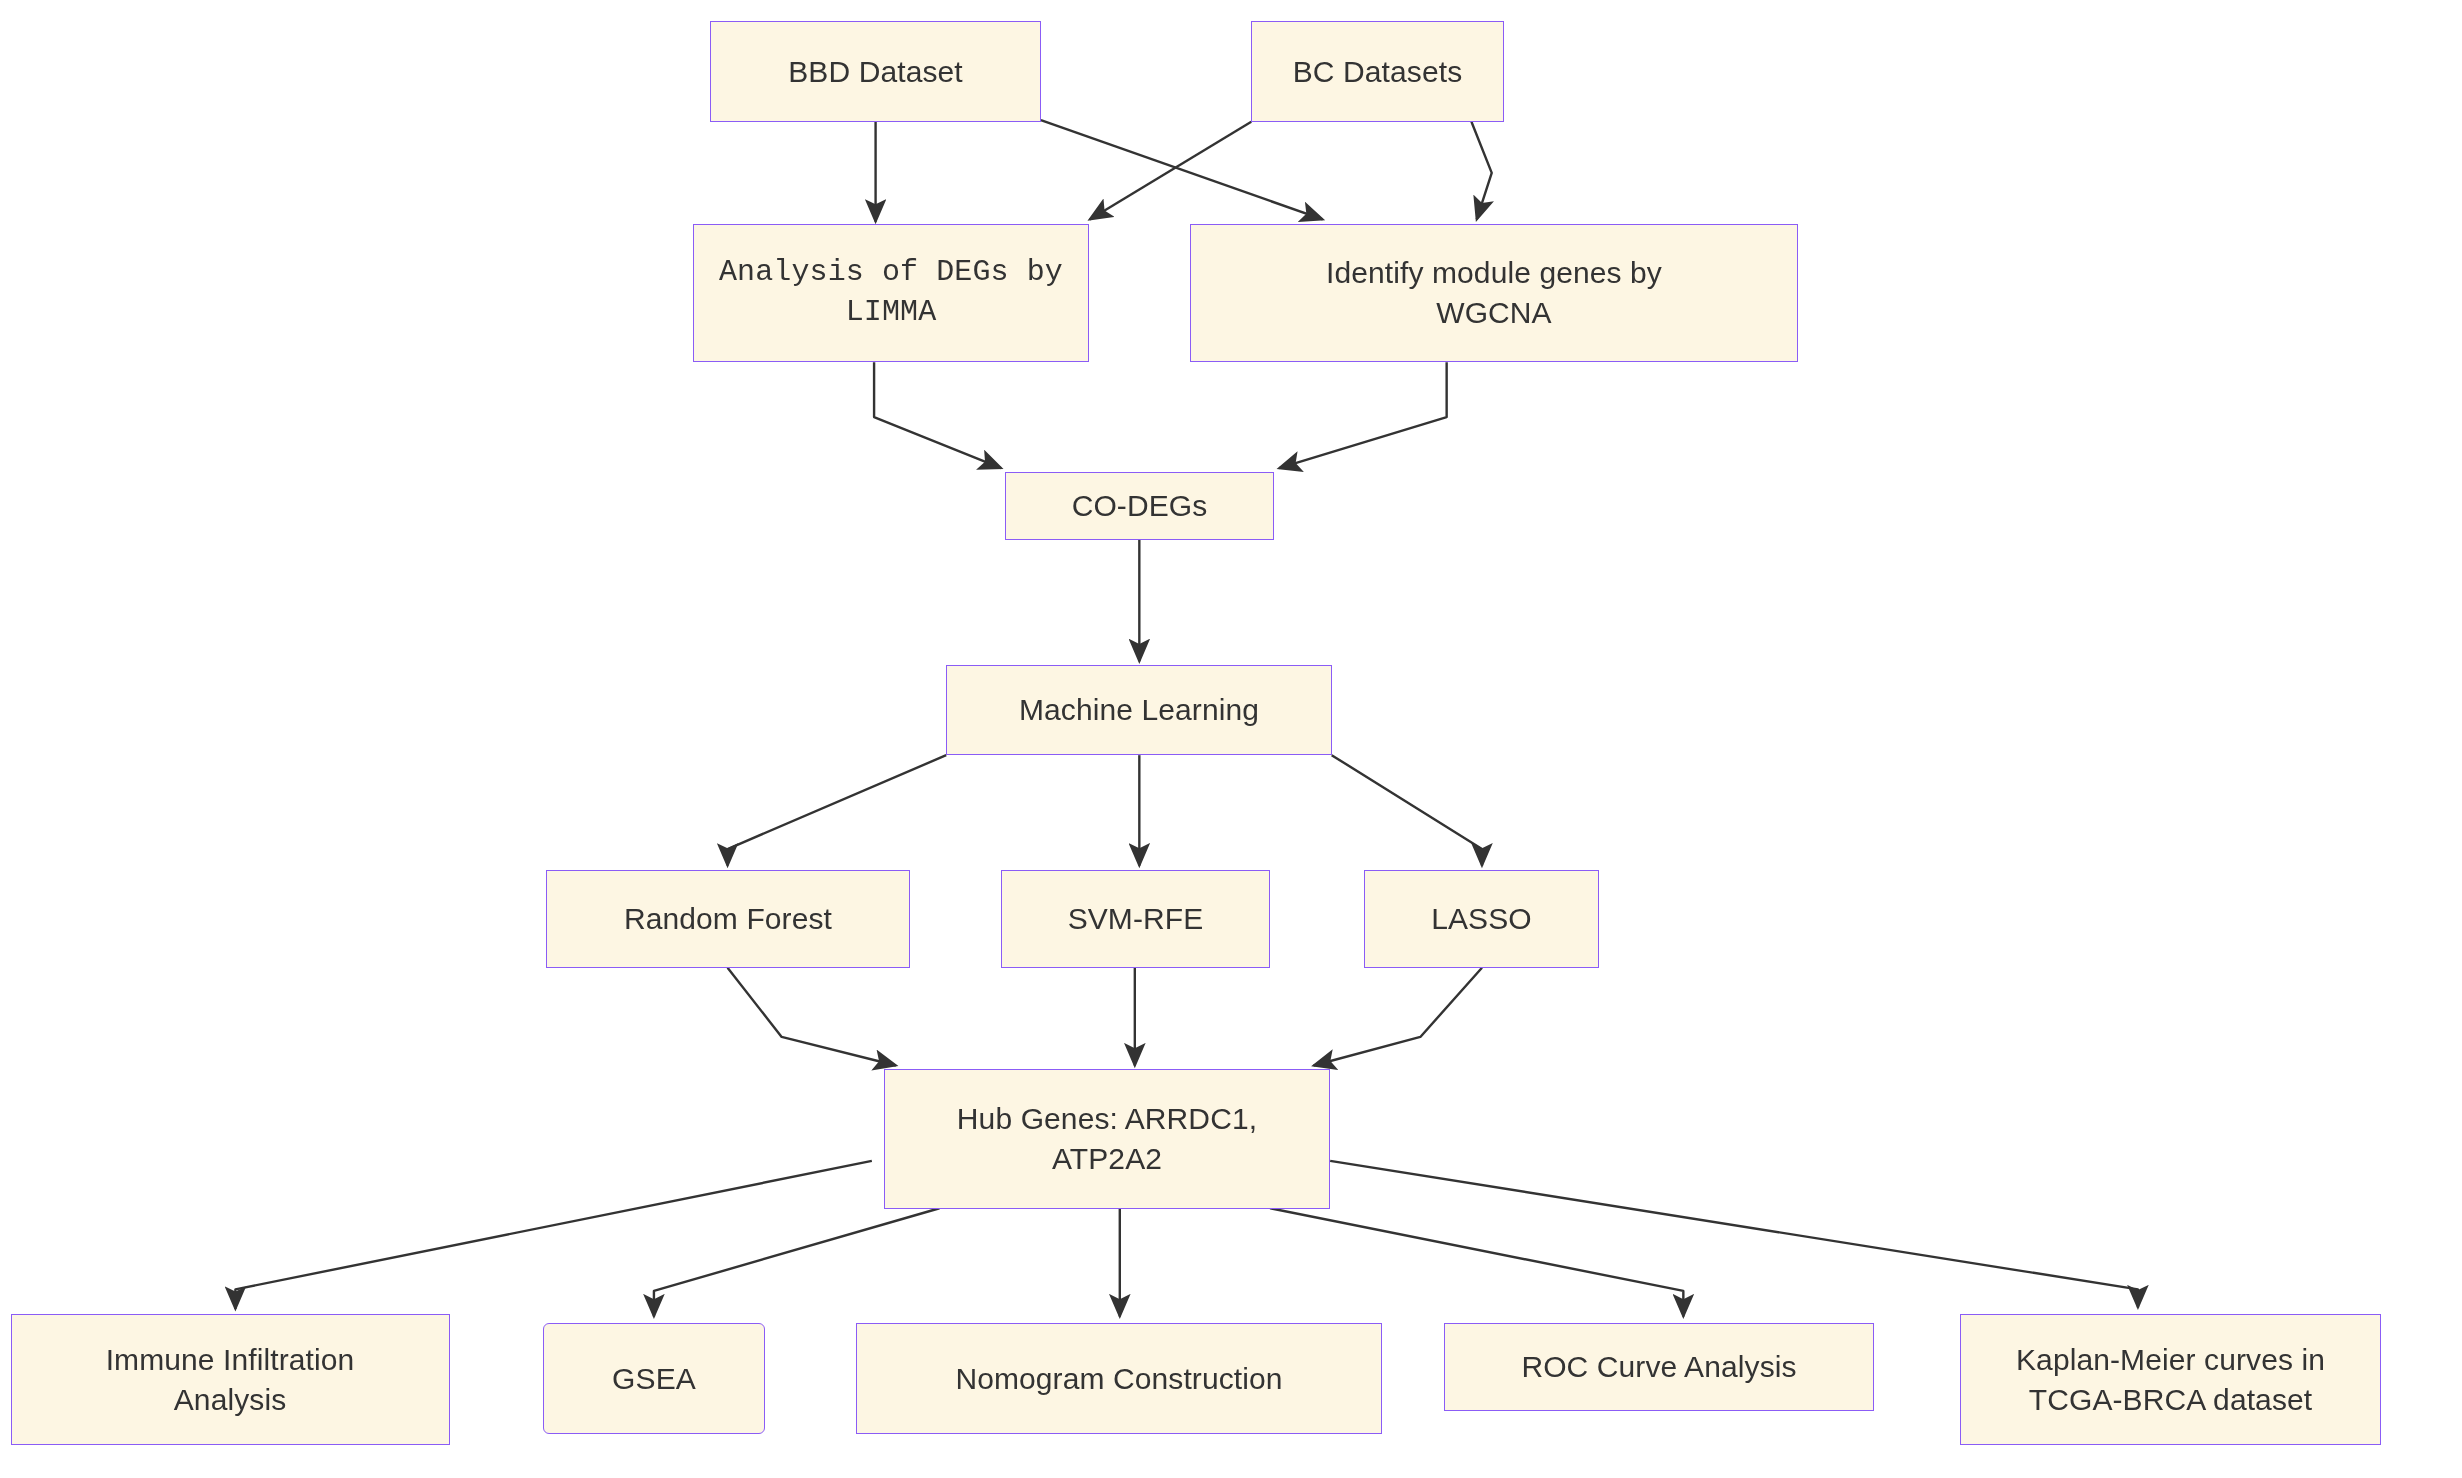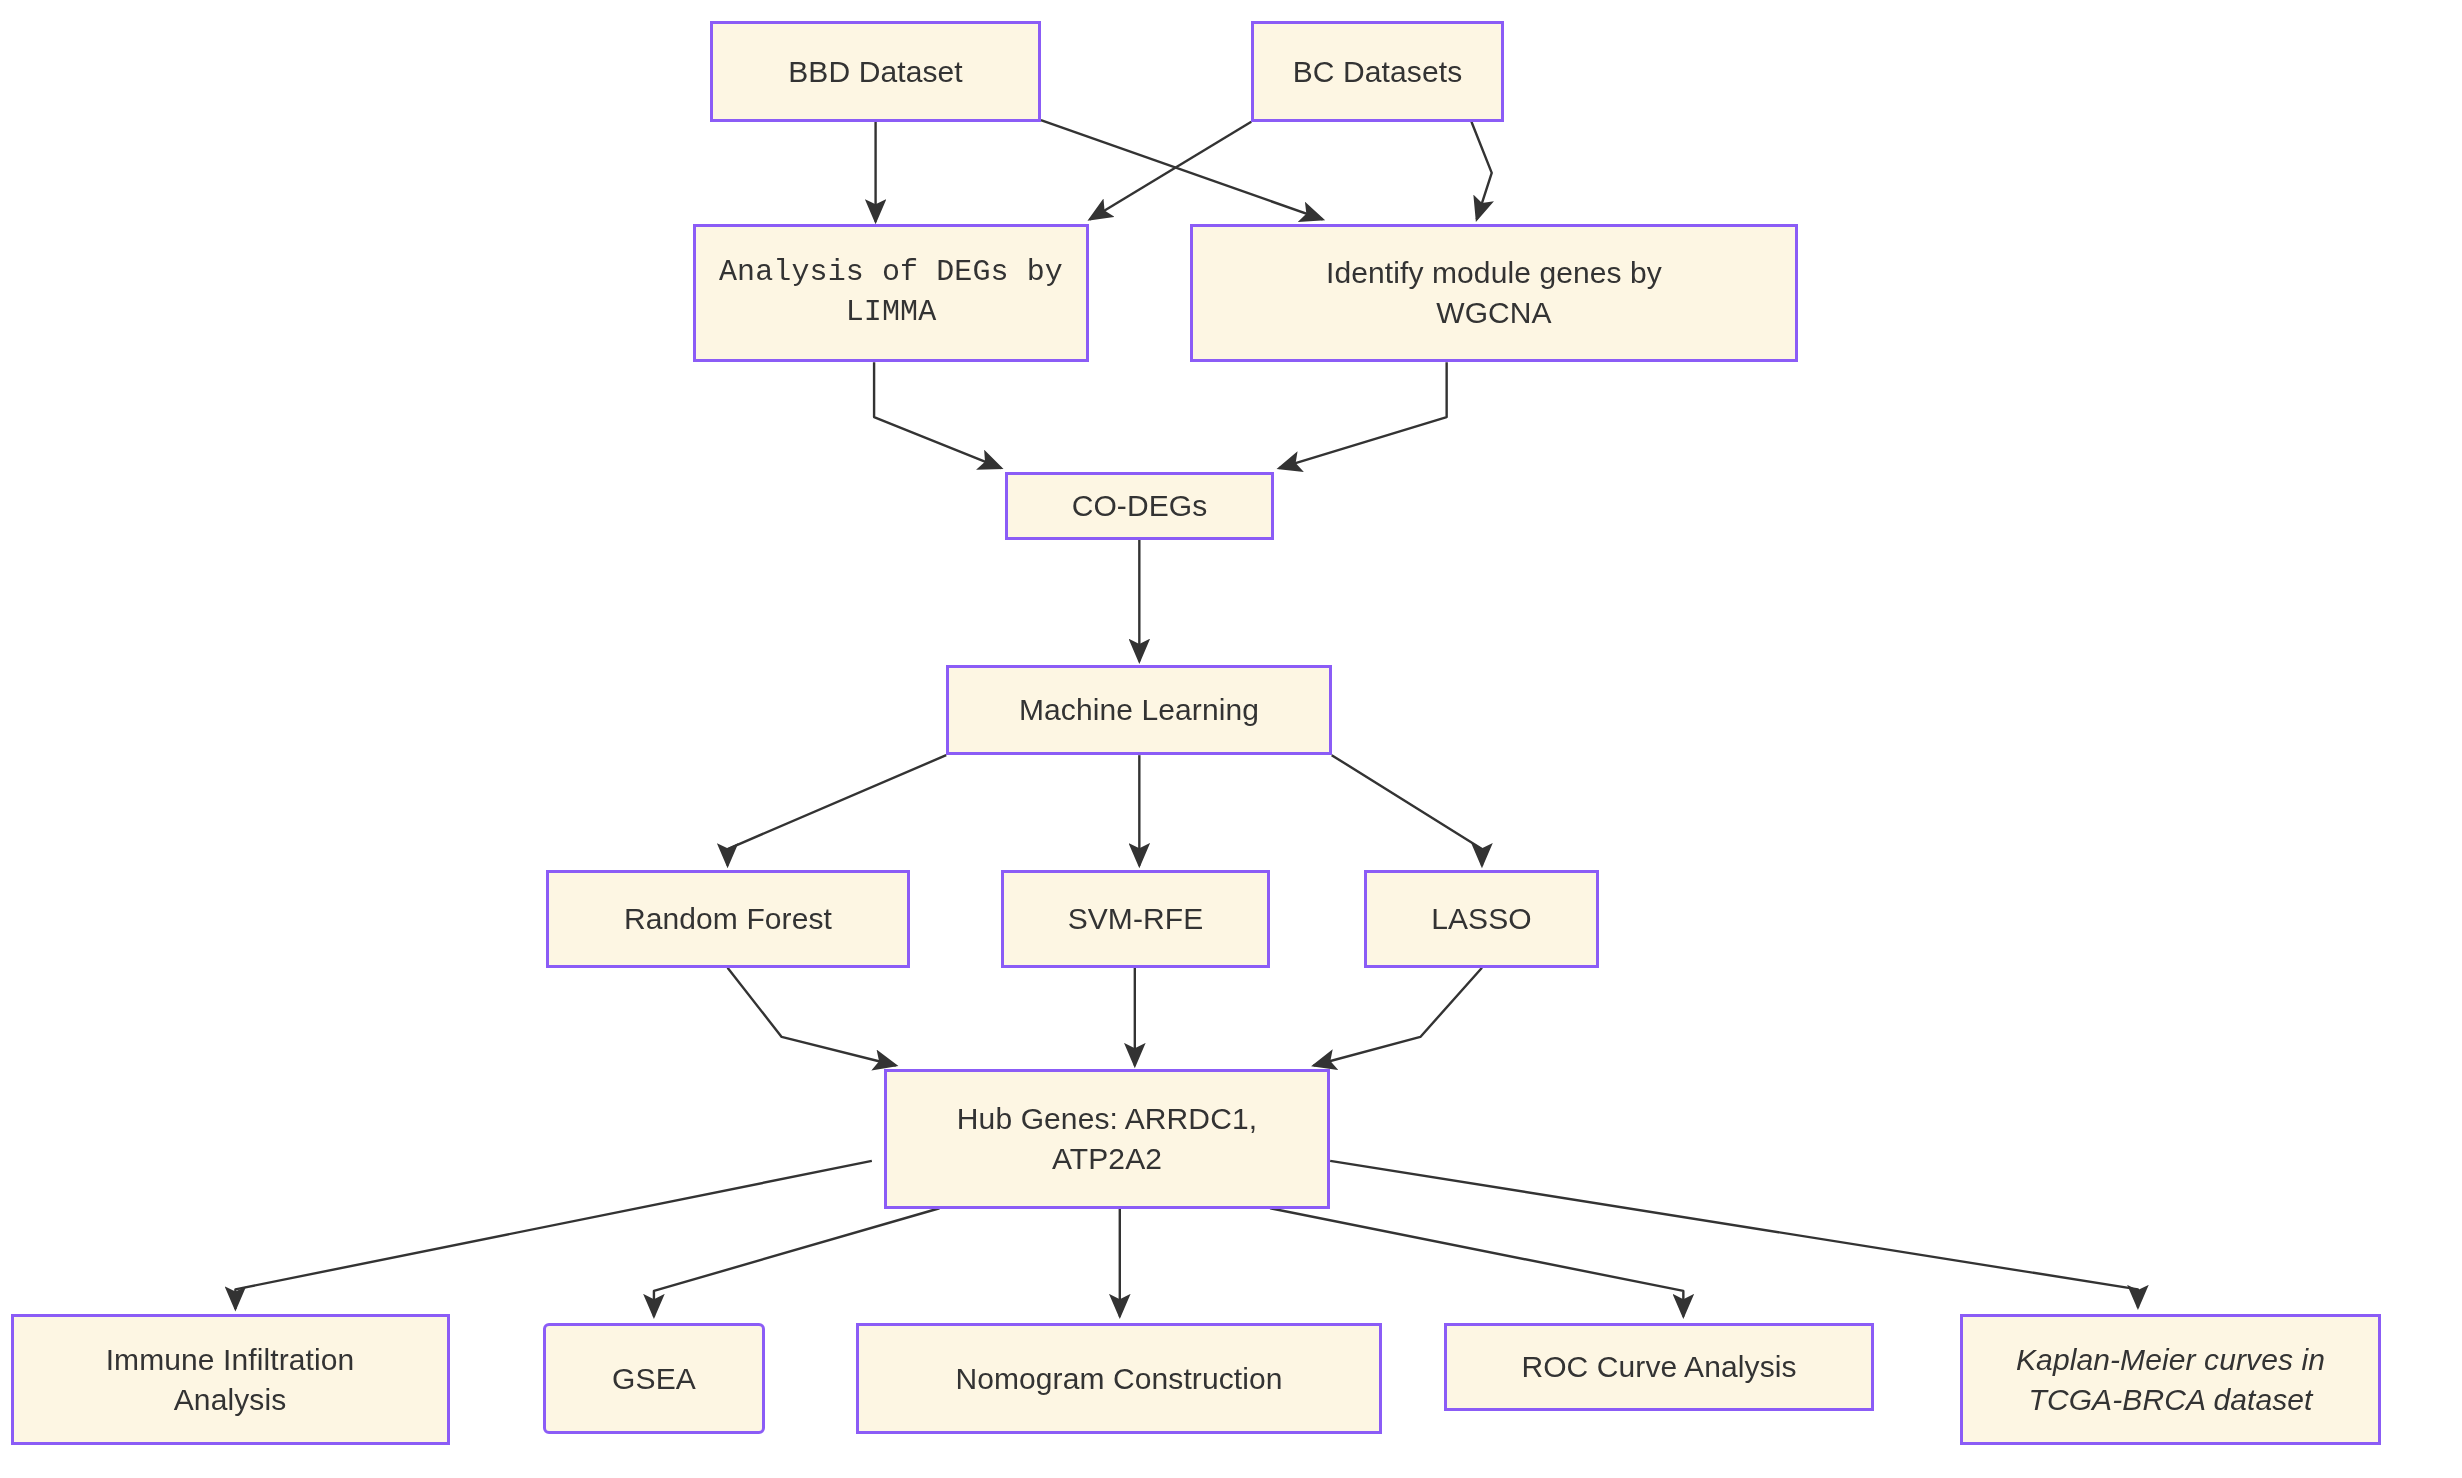--- a/index.html
+++ b/index.html
@@ -32,21 +32,21 @@
     fill: none;
     stroke: #333333;
     stroke-width: 3.2;
     stroke-linejoin: round;
     stroke-linecap: butt;
   }
   .node-box {
     position: absolute;
     box-sizing: border-box;
     background: #fdf6e3;
-    border: 3px solid #8b5cf6;
+    border: 1px solid #8b5cf6;
     display: flex;
     align-items: center;
     justify-content: center;
     text-align: center;
     color: #333333;
     font-size: 30px;
     line-height: 1.32;
     letter-spacing: 0.1px;
     padding: 3px 7.5px;
     z-index: 2;
@@ -158,19 +158,19 @@
   </div>
 
   <div class="node-box" style="left:856px; top:1323px; width:526px; height:111px;">
     <span class="node-label">Nomogram Construction</span>
   </div>
 
   <div class="node-box" style="left:1444px; top:1323px; width:430px; height:88px;">
     <span class="node-label">ROC Curve Analysis</span>
   </div>
 
-  <div class="node-box" style="left:1960px; top:1314px; width:421px; height:131px;font-style:italic;">
+  <div class="node-box" style="left:1960px; top:1314px; width:421px; height:131px;">
     <span class="node-label">Kaplan-Meier curves in
 TCGA-BRCA dataset</span>
   </div>
 
 </div>
 
 
 </body></html>

